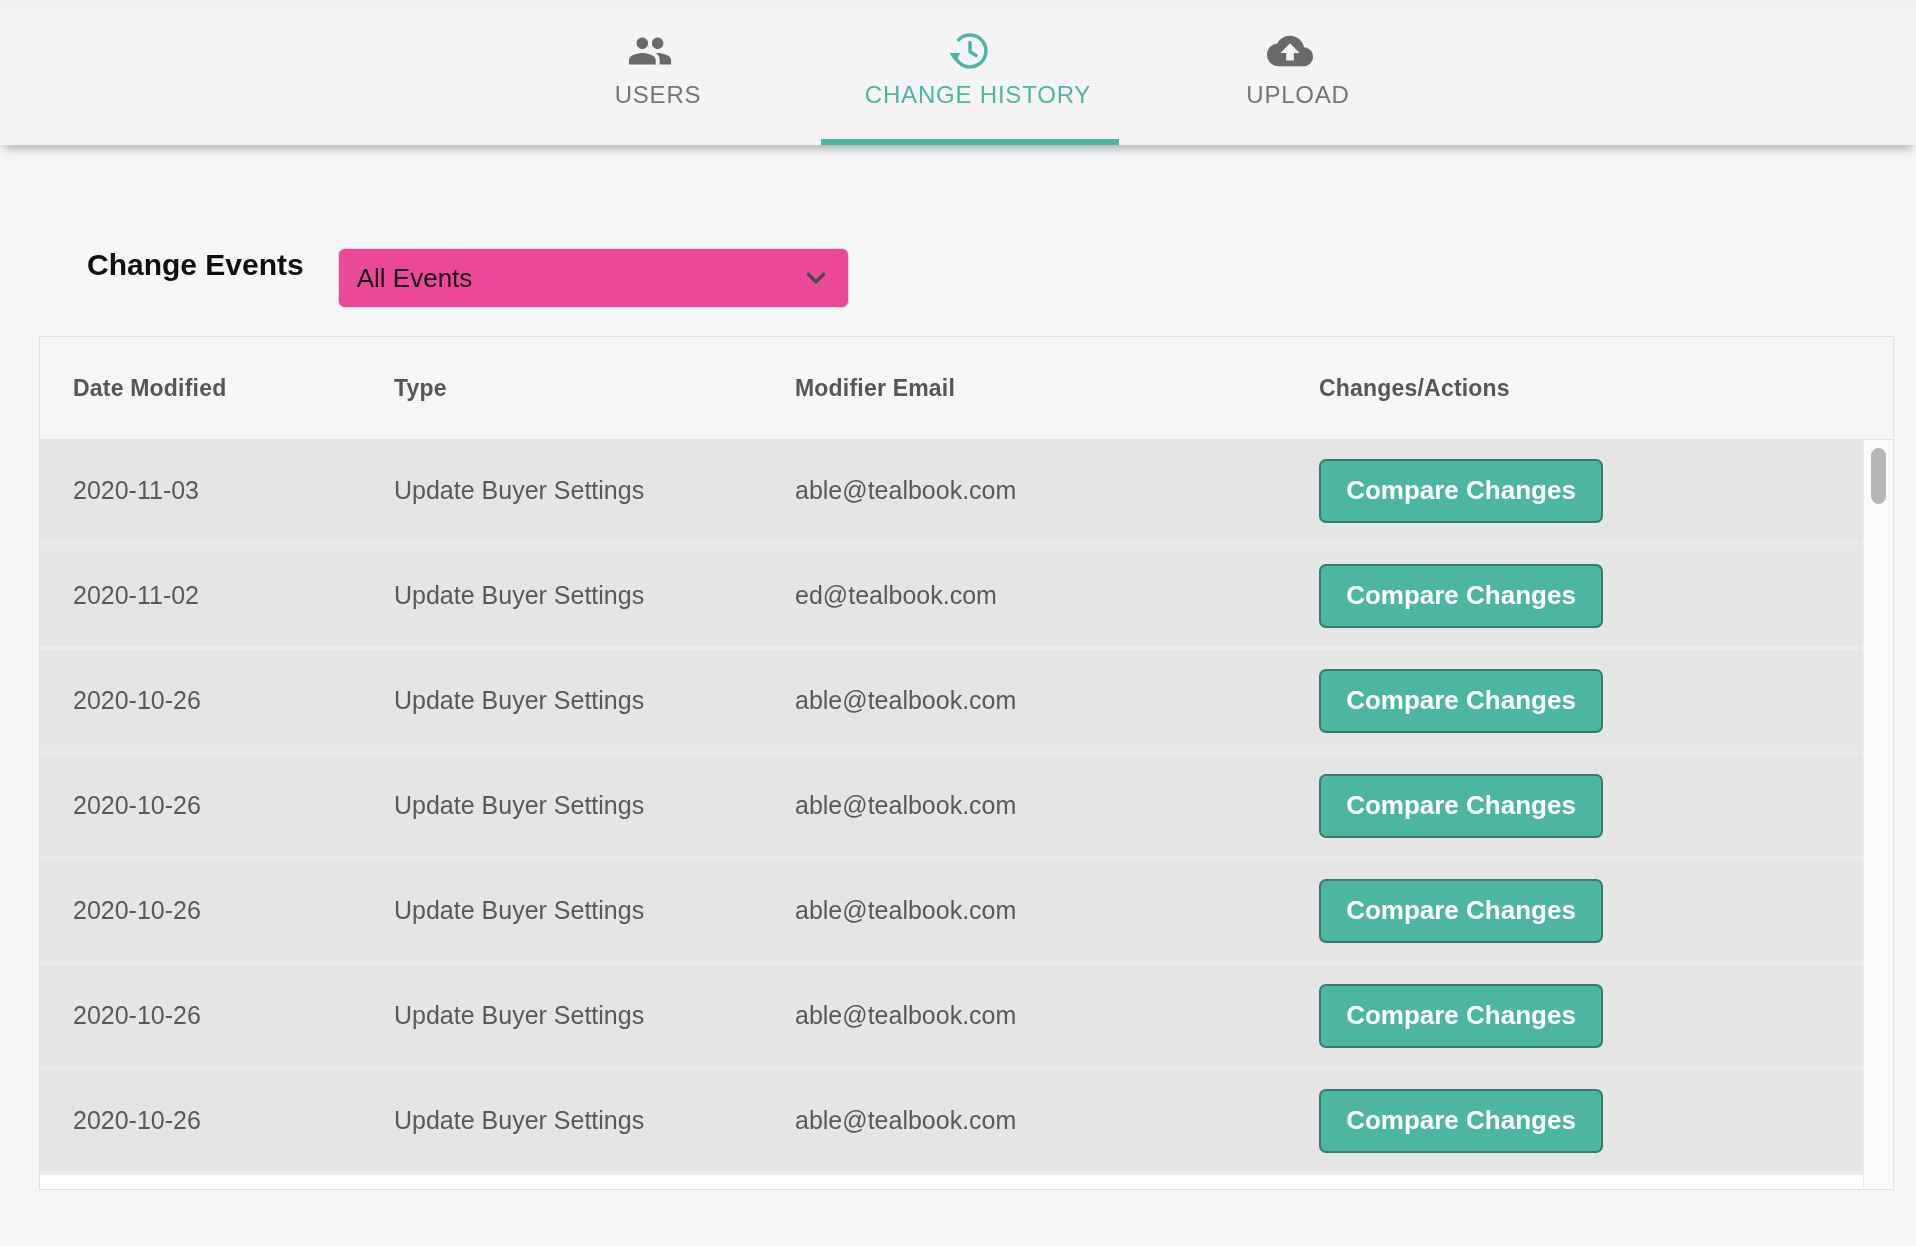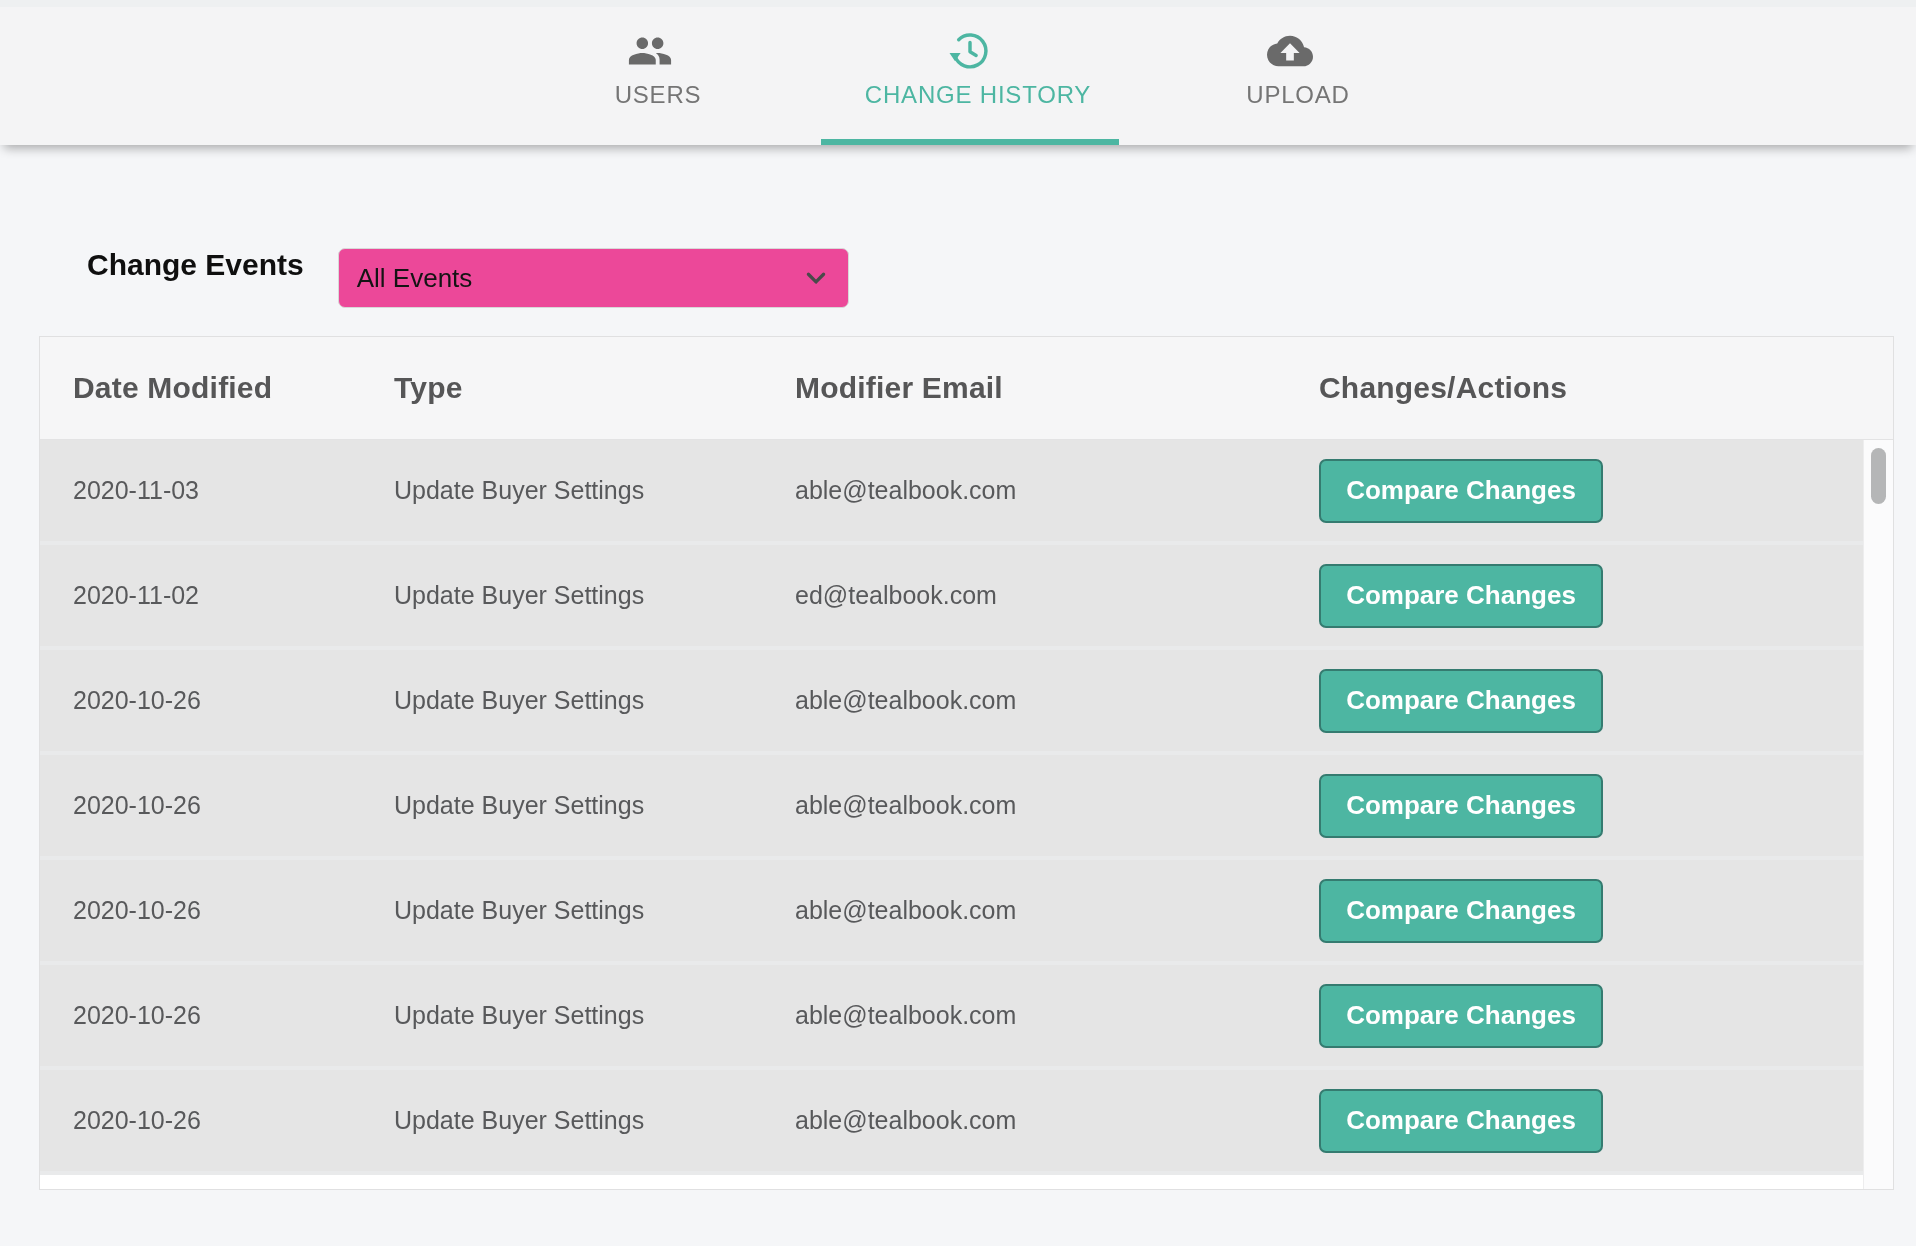--- a/index.html
+++ b/index.html
@@ -62,21 +62,21 @@
   .table{
     position:absolute;left:39px;top:336px;
     width:1855px;height:854px;box-sizing:border-box;
     border:1px solid #e0e0e1;background:#ffffff;
   }
   .thead{
     height:103px;background:#f6f6f7;border-bottom:1px solid #e3e3e4;
     display:grid;grid-template-columns:321px 401px 524px 1fr;
     align-items:center;padding-left:33px;box-sizing:border-box;
   }
-  .th{font-size:30px;font-weight:700;color:#565657;letter-spacing:.2px;}
+  .th{font-size:23px;font-weight:700;color:#565657;letter-spacing:.2px;}
   .tbody{position:relative;height:749px;overflow:hidden;background:#ffffff;}
   .rows{margin-right:30px;}
   .row{
     display:grid;grid-template-columns:321px 401px 524px 1fr;
     align-items:center;height:105px;padding-left:33px;
     box-sizing:border-box;background:#e5e5e5;
     border-bottom:4px solid #e9eaeb;
   }
   .td{font-size:25px;color:#58595b;white-space:nowrap;}
   .btn{

